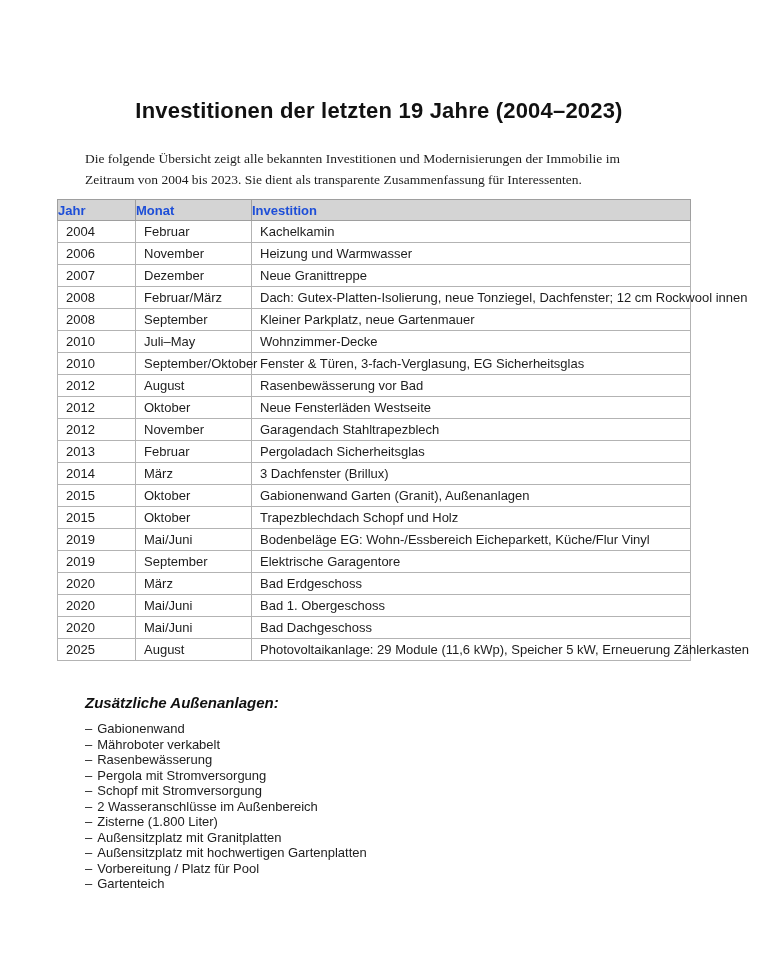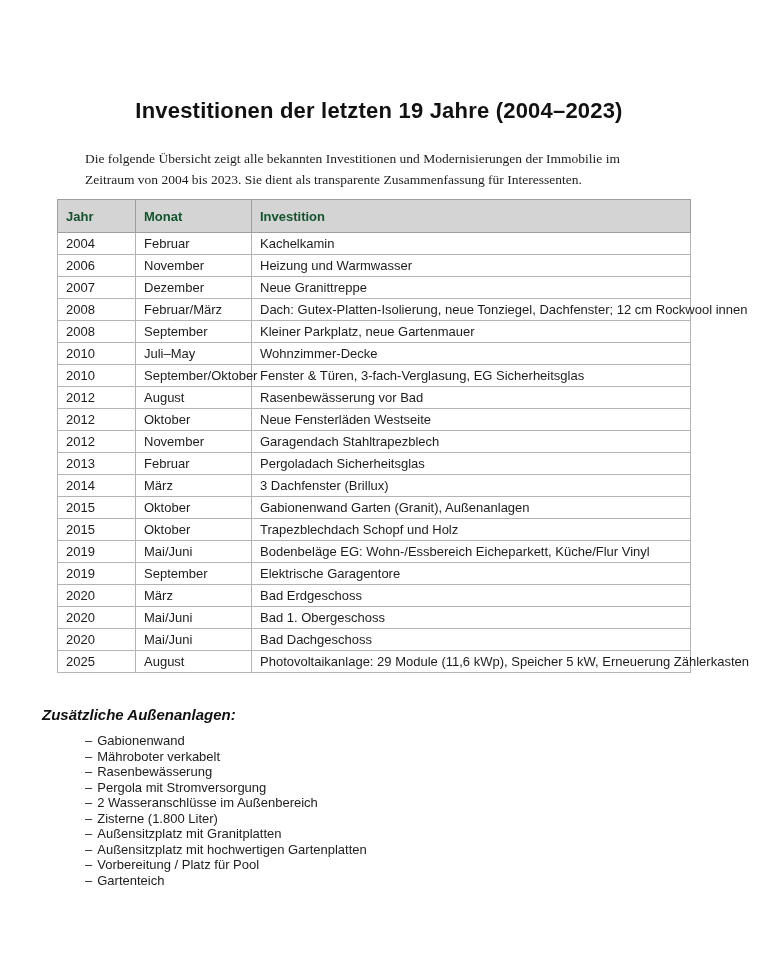--- a/index.html
+++ b/index.html
@@ -40,41 +40,41 @@
     border-collapse: collapse;
     table-layout: fixed;
     font-size: 13px;
   }
   table.inv col.c-year  { width: 78px; }
   table.inv col.c-month { width: 116px; }
   table.inv col.c-inv   { width: 439px; }
   table.inv th {
     background: #d4d4d4;
     border: 1px solid #9e9e9e;
-    height: 33px;
+    height: 21px;
     text-align: left;
     font-weight: bold;
-    padding-left: 8px;
-    color: #14532d;
+    padding-left: 0;
+    color: #1d4ed8;
     vertical-align: middle;
   }
   table.inv td {
     border: 1px solid #b3b3b3;
     height: 22px;
     padding-left: 8px;
     vertical-align: middle;
     overflow: visible;
     color: #1d1d1d;
   }
   table.inv td span {
     white-space: nowrap;
     position: relative; 
   }
   .extras-heading {
-    margin: 33px 0 0 42px;
+    margin: 33px 0 0 85px;
     font-size: 15px;
     font-weight: bold;
     font-style: italic;
     color: #111111;
   }
   ul.extras {
     margin: 10px 0 0 85px;
     list-style: none;
     font-size: 13px;
     line-height: 15.5px;
@@ -211,20 +211,21 @@
       </tbody>
   </table>
 
   <h2 class="extras-heading">Zusätzliche Außenanlagen:</h2>
 
   <ul class="extras">
       <li><span class="dash">–</span><span>Gabionenwand</span></li>
       <li><span class="dash">–</span><span>Mähroboter verkabelt</span></li>
       <li><span class="dash">–</span><span>Rasenbewässerung</span></li>
       <li><span class="dash">–</span><span>Pergola mit Stromversorgung</span></li>
+      <li><span class="dash">–</span><span>Schopf mit Stromversorgung</span></li>
       <li><span class="dash">–</span><span>2 Wasseranschlüsse im Außenbereich</span></li>
       <li><span class="dash">–</span><span>Zisterne (1.800 Liter)</span></li>
       <li><span class="dash">–</span><span>Außensitzplatz mit Granitplatten</span></li>
       <li><span class="dash">–</span><span>Außensitzplatz mit hochwertigen Gartenplatten</span></li>
       <li><span class="dash">–</span><span>Vorbereitung / Platz für Pool</span></li>
       <li><span class="dash">–</span><span>Gartenteich</span></li>
     </ul>
 
 </div>
 

